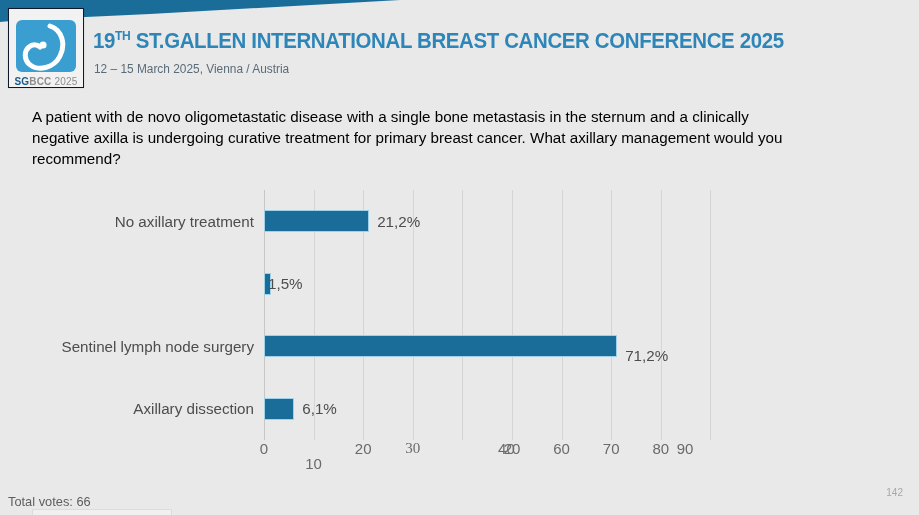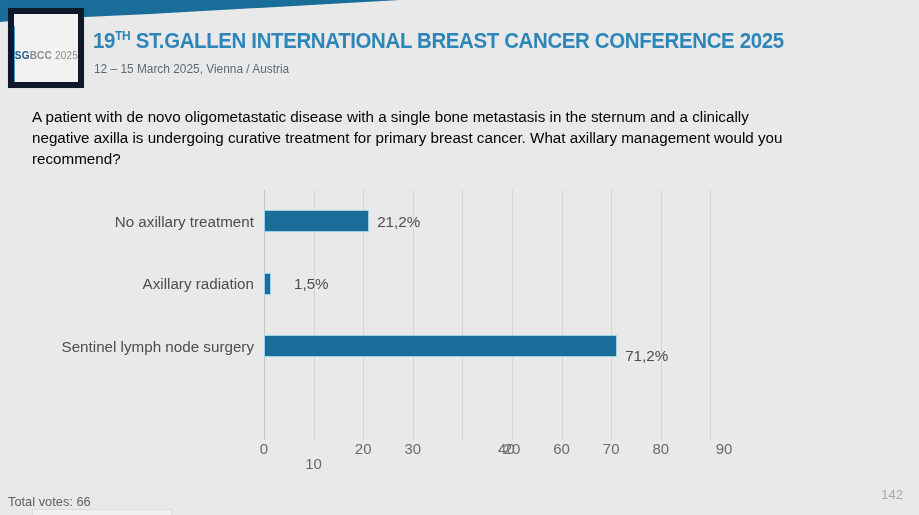--- a/index.html
+++ b/index.html
@@ -20,22 +20,22 @@
   .header-wedge {
     position:absolute; top:0; left:0; width:420px; height:22px;
     overflow:hidden;
   }
   .header-wedge svg { display:block; }
 
   .logo-box {
     position:absolute; left:8px; top:8px;
     width:76px; height:80px;
     background:#f2f2f2;
-    border:6px solid #0f172a;
-    display:flex; flex-direction:row; align-items:center;
+    border:1px solid #0f172a;
+    display:flex; flex-direction:column; align-items:center;
     padding-top:11px;
     box-shadow:0 0 2px rgba(0,0,0,.10);
   }
   .logo-mark {
     width:60px; height:56px;
     background:#3a9fd0;
     border-radius:6px;
     position:relative; overflow:hidden;
   }
   .logo-mark svg { position:absolute; left:0; top:0; }
@@ -128,21 +128,21 @@
 
   
   .total-votes {
     position:absolute; left:8px; top:494px;
     font-size:13.5px; color:#5e5e5e;
     transform:scaleX(.95); transform-origin:left center;
     white-space:nowrap;
   }
   .slide-no {
     position:absolute; right:16px; top:487px;
-    font-size:13px; color:#a8a8a8;
+    font-size:10px; color:#a8a8a8;
   }
   .footer-strip {
     position:absolute; left:32px; bottom:0; width:140px; height:6px;
     background:#f0f0f0; border:1px solid #dcdcdc; border-bottom:none;
   }
 </style>
 </head>
 <body>
 
 <div class="header">
@@ -185,39 +185,43 @@
       <div class="gridline" style="left: 396.8px;"></div>
       <div class="gridline" style="left: 446.4px;"></div>
     </div>
   <div class="rows" id="chart-rows">
       <div class="row" style="top: 0px;">
         <div class="row-label">No axillary treatment</div>
         <div class="bar" style="width: 105.152px; background: rgb(27, 109, 153); border-color: rgb(159, 210, 232);"></div>
         <div class="bar-value" style="left: 377.152px;">21,2%</div>
       </div>
       <div class="row" style="top: 62.5px;">
-        <div class="row-label">Axillary radiation</div>
         <div class="bar" style="width: 7.44px; background: rgb(27, 109, 153); border-color: rgb(159, 210, 232);"></div>
-        <div class="bar-value" style="left: 294px;">1,5%</div>
+        <div class="bar-value" style="left: 268px;">1,5%</div>
       </div>
       <div class="row" style="top: 125px;">
         <div class="row-label">Sentinel lymph node surgery</div>
         <div class="bar" style="width: 353.152px; background: rgb(27, 109, 153); border-color: rgb(159, 210, 232);"></div>
         <div class="bar-value" style="left: 625.152px; margin-top: 18px;">71,2%</div>
       </div>
+      <div class="row" style="top: 187.5px;">
+        <div class="row-label">Axillary dissection</div>
+        <div class="bar" style="width: 30.256px; background: rgb(27, 109, 153); border-color: rgb(159, 210, 232);"></div>
+        <div class="bar-value" style="left: 302.256px;">6,1%</div>
+      </div>
     </div>
   <div class="xaxis" id="chart-xaxis">
       <div class="xtick" style="left: 264px;">0</div>
       <div class="xtick" style="left: 313.6px; margin-top: 15px;">10</div>
       <div class="xtick" style="left: 363.2px; text-align: center;">20</div>
-      <div class="xtick" style="left: 412.8px;">30</div>
+      <div class="xtick" style="left: 412.8px; font-family: Liberation Serif, serif;">30</div>
       <div class="xtick" style="left: 462.4px; margin-left: 44px;">40</div>
       <div class="xtick" style="left: 512px;">20</div>
       <div class="xtick" style="left: 561.6px;">60</div>
       <div class="xtick" style="left: 611.2px; text-align: center;">70</div>
       <div class="xtick" style="left: 660.8px;">80</div>
-      <div class="xtick" style="left: 724px;">90</div>
+      <div class="xtick" style="left: 685px;">90</div>
     </div>
 </div>
 
 <div class="total-votes">Total votes: 66</div>
 <div class="slide-no">142</div>
 <div class="footer-strip"></div>
 
 </body></html>

